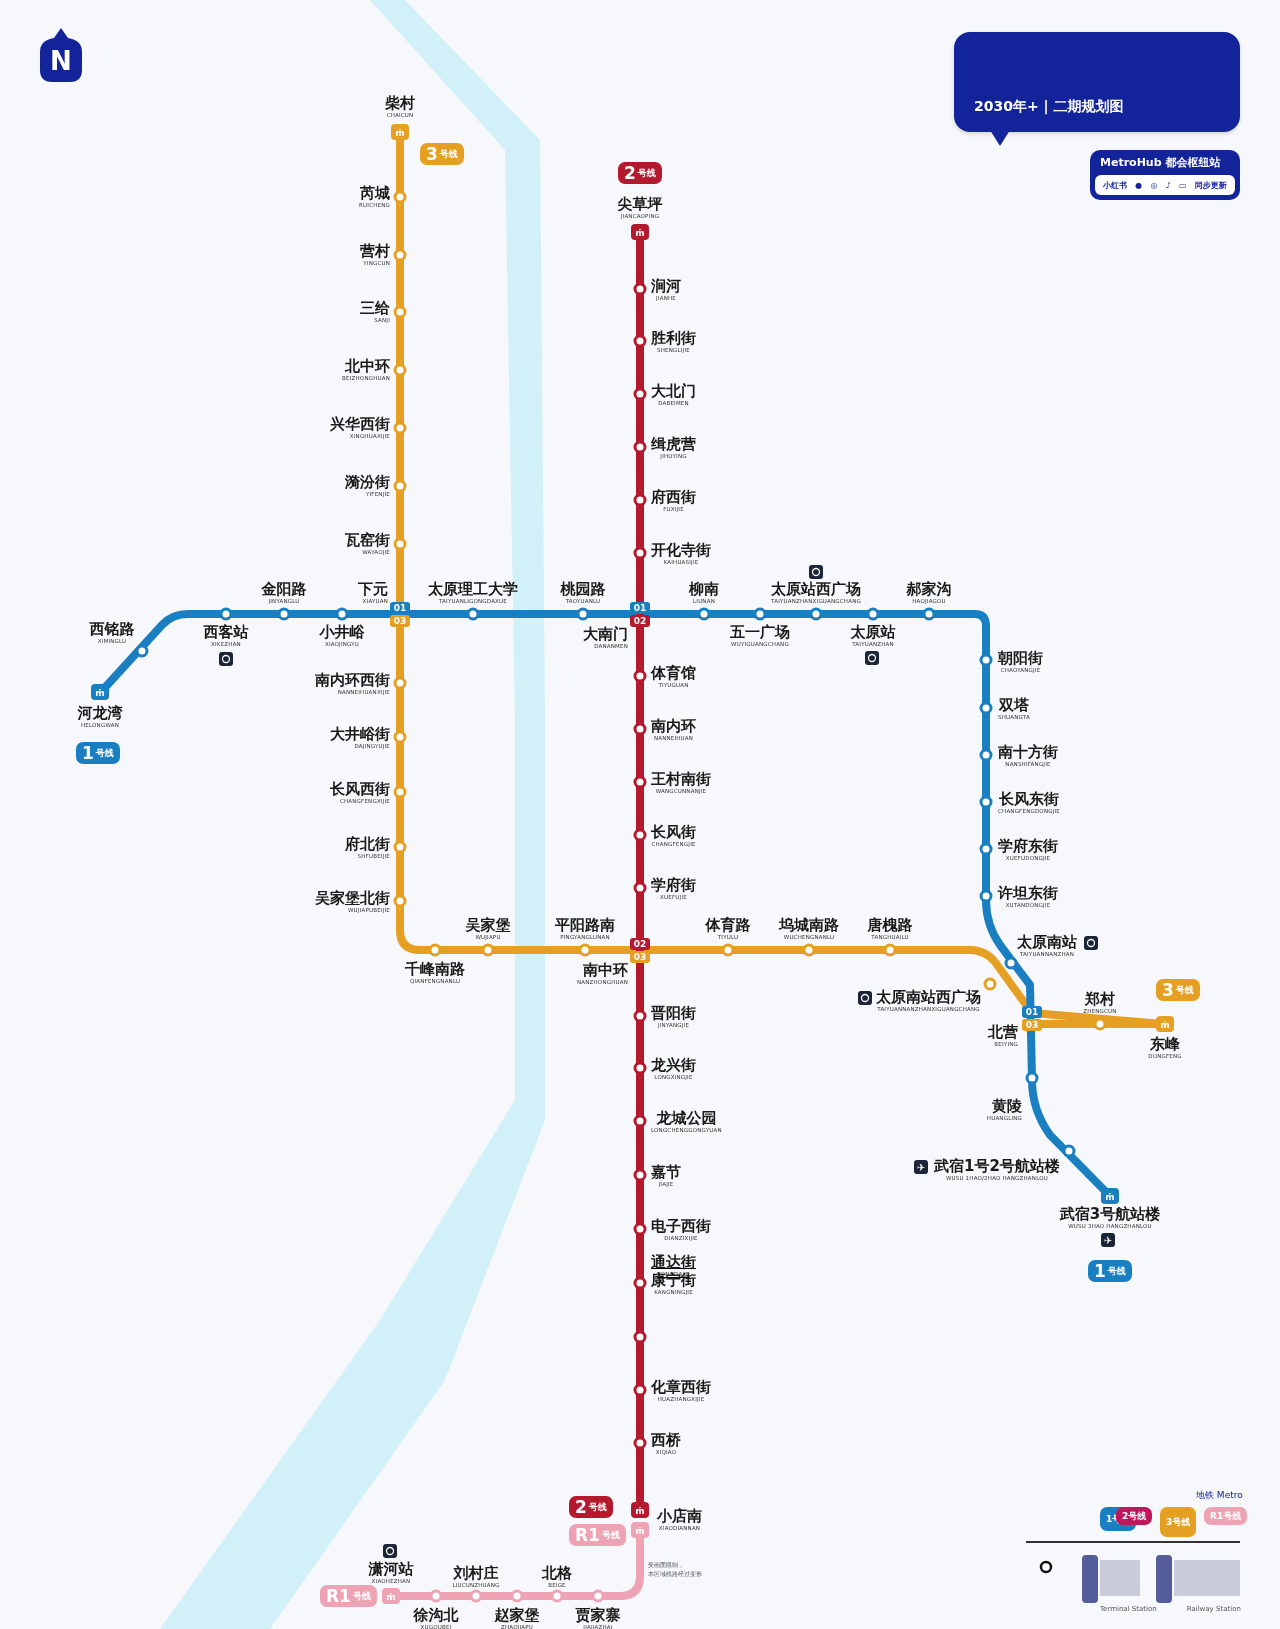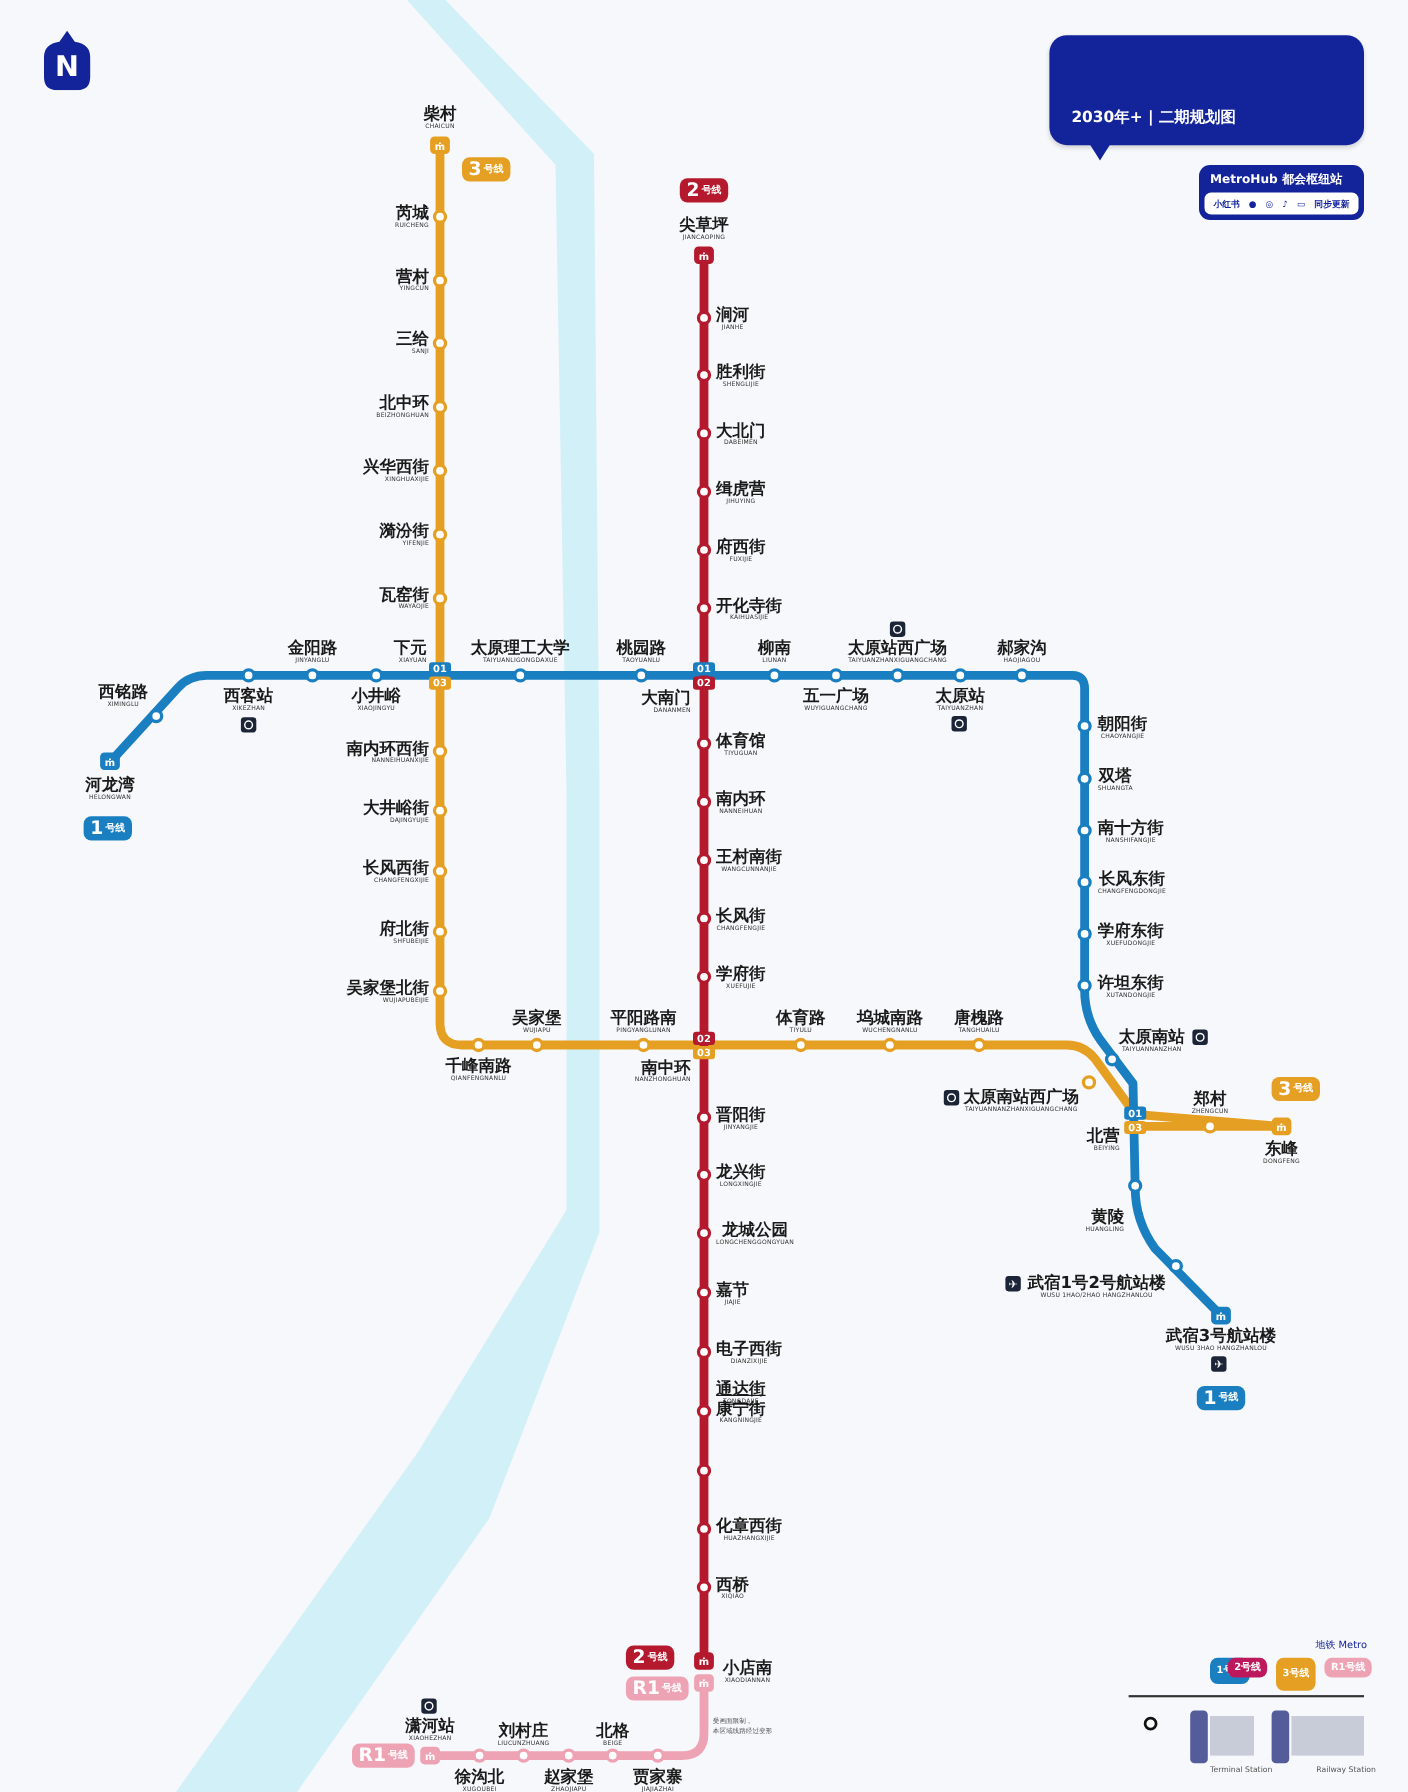--- a/index.html
+++ b/index.html
@@ -18,21 +18,21 @@
   .st .py { font-size:5.5px; color:#333; display:block; margin-top:2px; letter-spacing:.2px; }
   .st.r { text-align:center; }
   .st.l { text-align:right; }
   .st.c { text-align:center; transform:translateX(-50%); }
   .badge { position:absolute; border-radius:7px; color:#fff; font-weight:bold; display:flex; align-items:center; justify-content:center; padding:0 6px; height:22px; box-sizing:border-box; }
   .badge .num { font-size:17px; margin-right:2px; }
   .badge .lab { font-size:9px; line-height:1; }
   .note { position:absolute; left:648px; top:1560px; font-size:6px; color:#555; line-height:1.5; white-space:nowrap; }
   .legend-title { position:absolute; left:1196px; top:1489px; font-size:9px; color:#13239a; white-space:nowrap; }
   .legend-rule { position:absolute; left:1026px; top:1541px; width:214px; height:2px; background:#333; }
-  .legend-row { position:absolute; left:1040px; top:1555px; display:flex; gap:10px; align-items:center; font-size:7px; color:#555; }
+  .legend-row { position:absolute; left:1040px; top:1555px; display:flex; gap:0; align-items:center; font-size:7px; color:#555; }
 </style>
 </head>
 <body>
 
 <svg id="map" viewBox="0 0 1280 1629" xmlns="http://www.w3.org/2000/svg">
 
   <path d="M370 0 L405 0 L540 140 L545 720 L545 1120 L445 1380 L270 1629 L160 1629 L380 1320 L515 1100 L515 720 L505 150 Z" fill="#cdeef7" opacity="0.9"></path>
 
   <path d="M400 132 L400 930 Q400 950 420 950 L970 950 Q985 950 995 962 L1032 1013 L1163 1024" fill="none" stroke="#e59f22" stroke-width="8" stroke-linejoin="round"></path>
   <path d="M1032 1024 L1165 1024" fill="none" stroke="#e59f22" stroke-width="8"></path>

